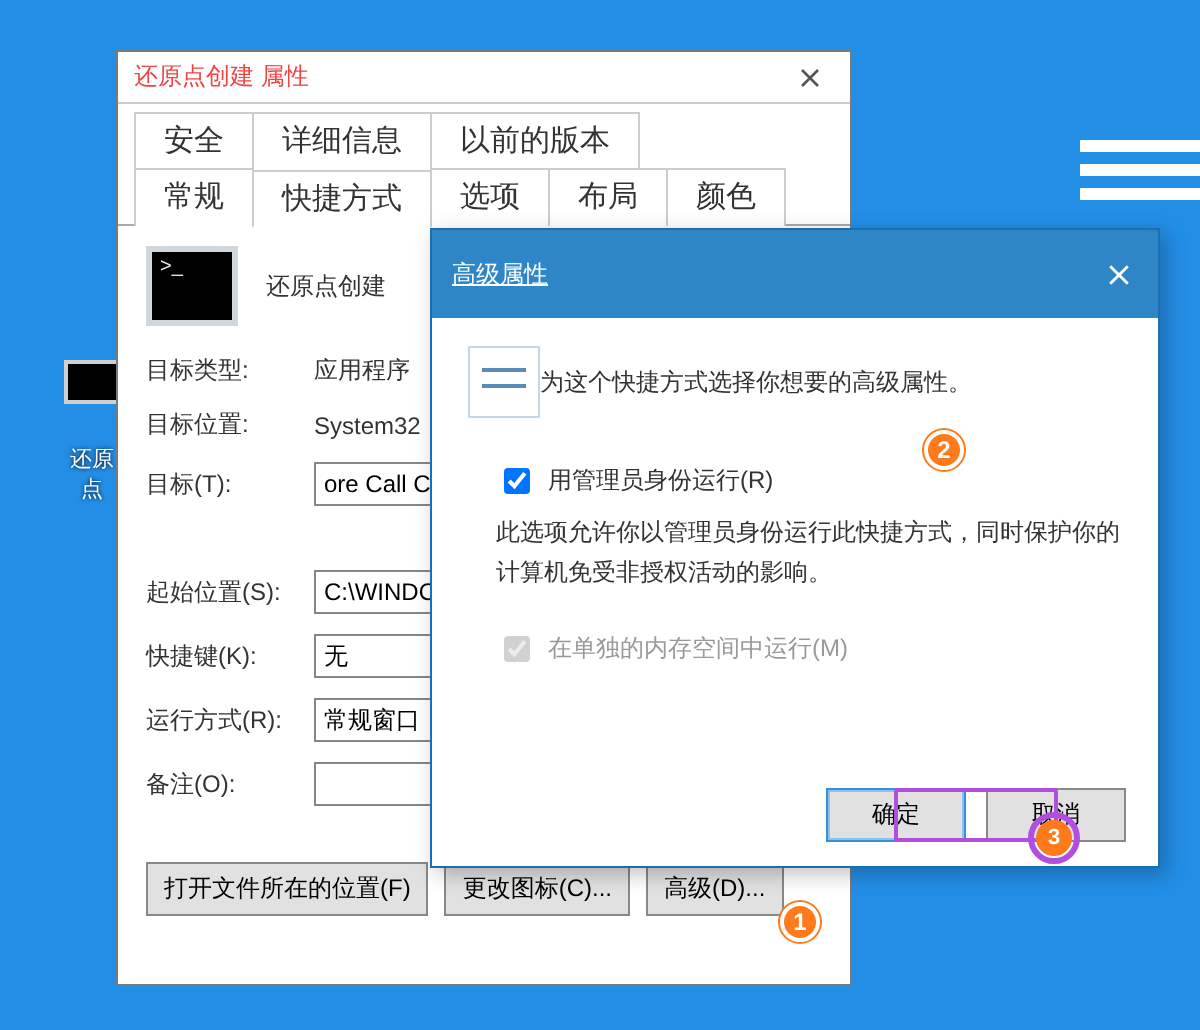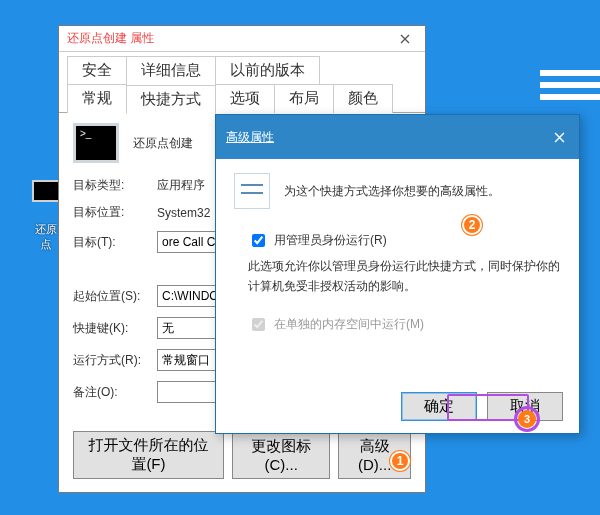--- a/index.html
+++ b/index.html
@@ -66,38 +66,38 @@
   }
   .icon-row .bigicon::after{content:">_"; color:#eee;font-size:10px; position:absolute; left:4px; top:2px;}
   .field { display:flex; align-items:center; margin: 10px 0; }
   .field .flabel { width:84px; color:#333;}
   .field .fval { flex:1; }
   .txt {
     width:100%; height:22px; border:1px solid #888; padding:1px 4px; font-family:inherit; font-size:12px; background:#fff;
   }
   .pbtns { display:flex; gap:8px; padding: 8px 14px;}
   .wbtn {
-    padding:4px 8px; border:1px solid #888; background:#e1e1e1; font-size:15px; font-family:inherit;
+    padding:4px 8px; border:1px solid #888; background:#e1e1e1; font-size:12px; font-family:inherit;
   }
 
   .adv {
     position: absolute;
     left: 215px; top: 114px;
     width: 365px; height: 320px;
     background:#fff; border:1px solid #1a6fb0;
     box-shadow: 3px 3px 10px rgba(0,0,0,0.25);
   }
   .adv .atitle {
     height:44px; background:#2e86c7; color:#fff;
     display:flex; align-items:center; justify-content:space-between; padding-left:10px;text-decoration:underline;
   }
   .adv .atitle .close { width:40px;height:100%;display:flex;align-items:center;justify-content:center;background:#2e86c7;}
   .adv .atitle .close svg{stroke:#fff;}
   .adv .abody { padding: 14px 18px; color:#333;}
-  .adv .intro { display:flex; gap:14px; align-items:center; margin-bottom:22px;}
+  .adv .intro { display:flex; align-items:center; margin-bottom:22px;}
   .adv .intro .pic {
     width:36px;height:36px;border:1px solid #c7d6e4; position:relative;
   }
   .adv .intro .pic::before,
   .adv .intro .pic::after{
     content:""; position:absolute; left:6px; right:6px; height:2px; background:#5a8ab8;
   }
   .adv .intro .pic::before{ top:10px;}
   .adv .intro .pic::after{ top:18px;}
   .adv .chkrow { margin: 6px 0 6px 14px; display:flex; align-items:center; gap:6px;}

